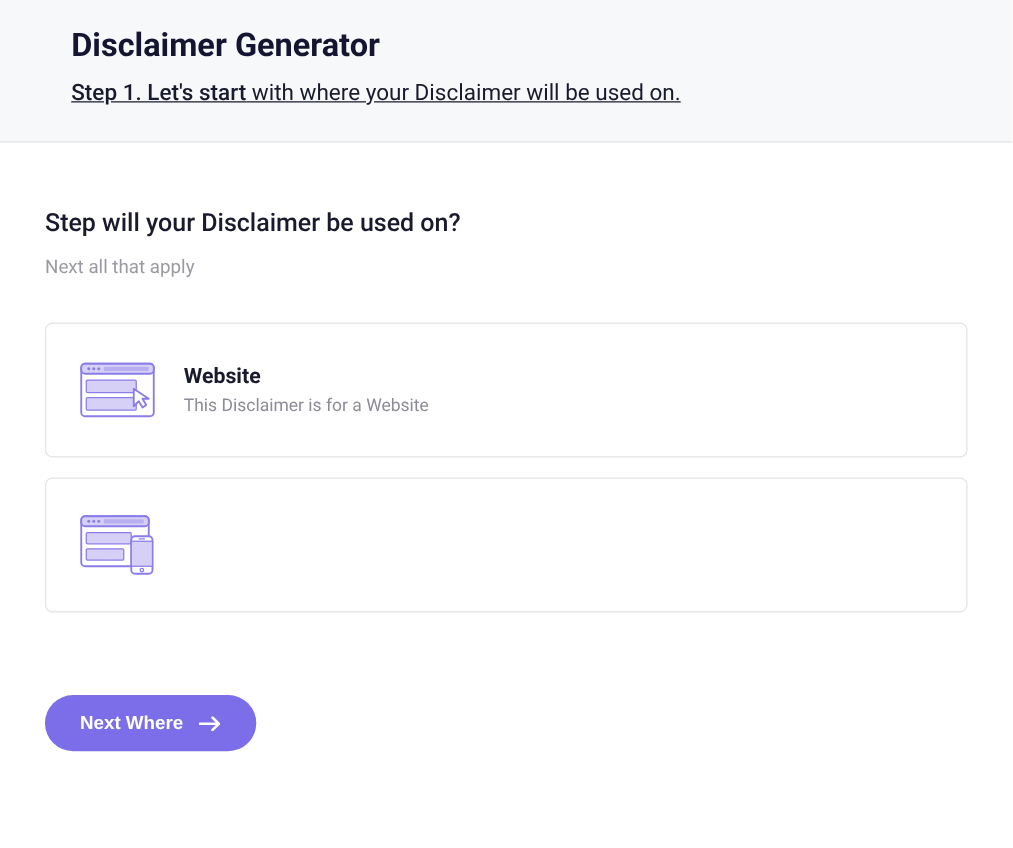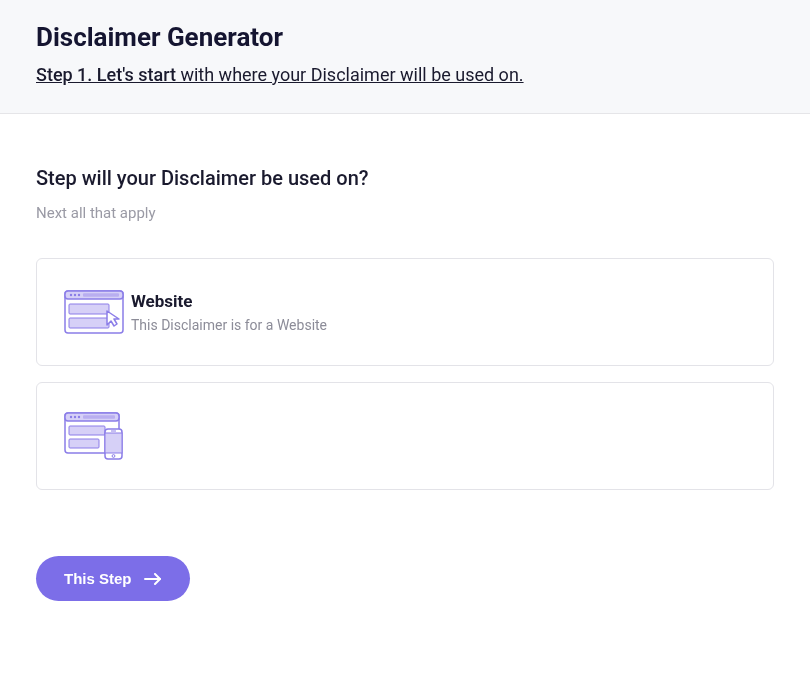--- a/index.html
+++ b/index.html
@@ -9,21 +9,21 @@
     }
     body {
       font-family: -apple-system, BlinkMacSystemFont, "Segoe UI", Roboto, Helvetica, Arial, sans-serif;
       background: #ffffff;
       color: #1a1a2e;
       width: 810px;
     }
     .header {
       background: #f7f8fa;
       border-bottom: 1px solid #e5e5e8;
-      padding: 22px 36px 28px 36px;
+      padding: 22px 36px 28px 57px;
     }
     .title {
       font-size: 26px;
       font-weight: 700;
       color: #151531;
       margin-bottom: 12px;
     }
     .step-line {
       font-size: 18px;
       color: #1a1a2e;
@@ -44,21 +44,21 @@
       margin-bottom: 14px;
     }
     .instruction {
       font-size: 15px;
       color: #9a9aa5;
       margin-bottom: 36px;
     }
     .option {
       display: flex;
       align-items: center;
-      gap: 6px;
+      gap: 22px;
       border: 1px solid #e3e3e8;
       border-radius: 6px;
       padding: 28px 26px;
       margin-bottom: 16px;
       cursor: pointer;
       background: #fff;
     }
     .option-icon {
       width: 62px;
       height: 50px;
@@ -146,21 +146,21 @@
         <rect x="42" y="24" width="17" height="20" fill="#d6d0f7" stroke="#8b7de8" stroke-width="1"></rect>
         <circle cx="50.5" cy="47" r="1.4" fill="none" stroke="#8b7de8" stroke-width="1"></circle>
         <line x1="48" y1="22" x2="53" y2="22" stroke="#8b7de8" stroke-width="1"></line>
       </svg>
     </div>
     <div class="option-text">
     </div>
   </div>
 
   <button class="next-btn">
-    <span>This Step</span>
+    <span>Next Where</span>
     <span class="arrow-icon">
       <svg width="18" height="12" viewBox="0 0 18 12">
         <line x1="1" y1="6" x2="16" y2="6" stroke="#fff" stroke-width="2" stroke-linecap="round"></line>
         <polyline points="11,1 16,6 11,11" fill="none" stroke="#fff" stroke-width="2" stroke-linecap="round" stroke-linejoin="round"></polyline>
       </svg>
     </span>
   </button>
 </div>
 
 </body></html>

